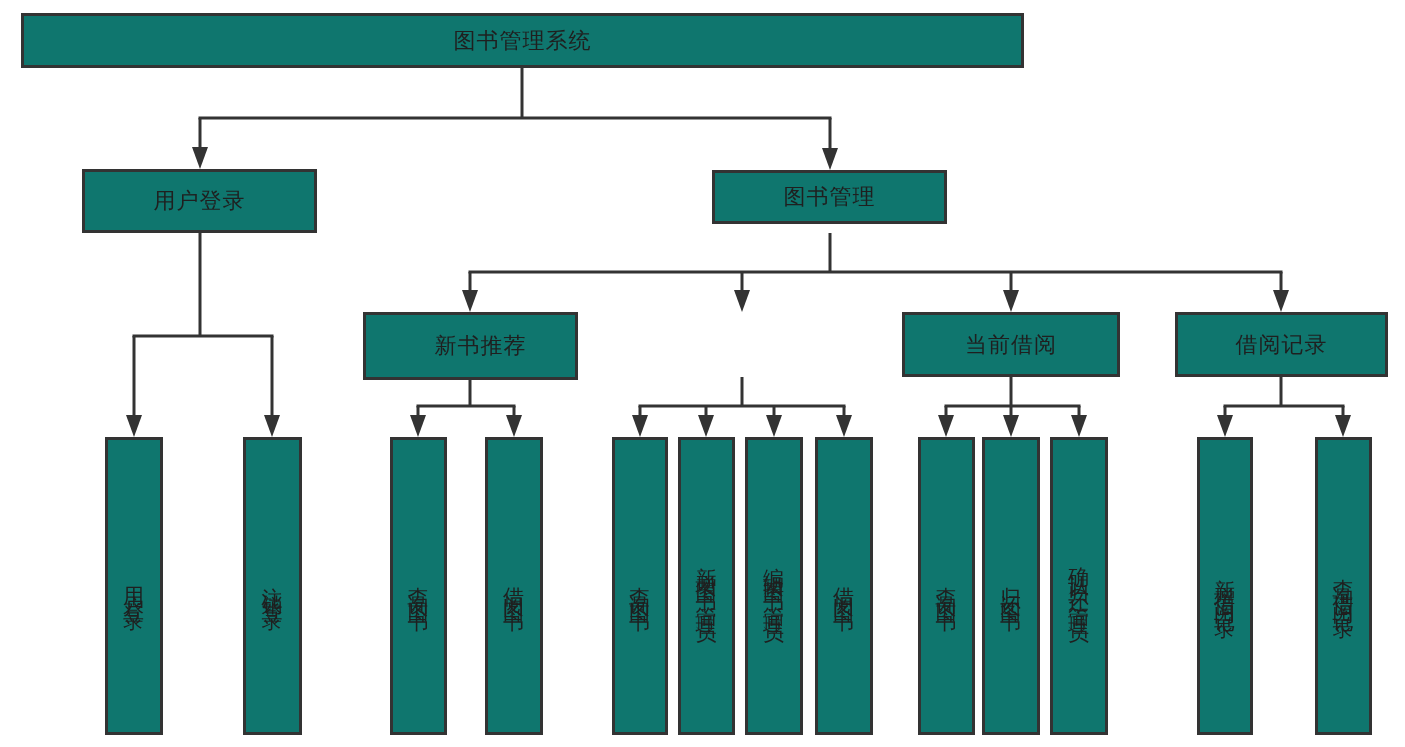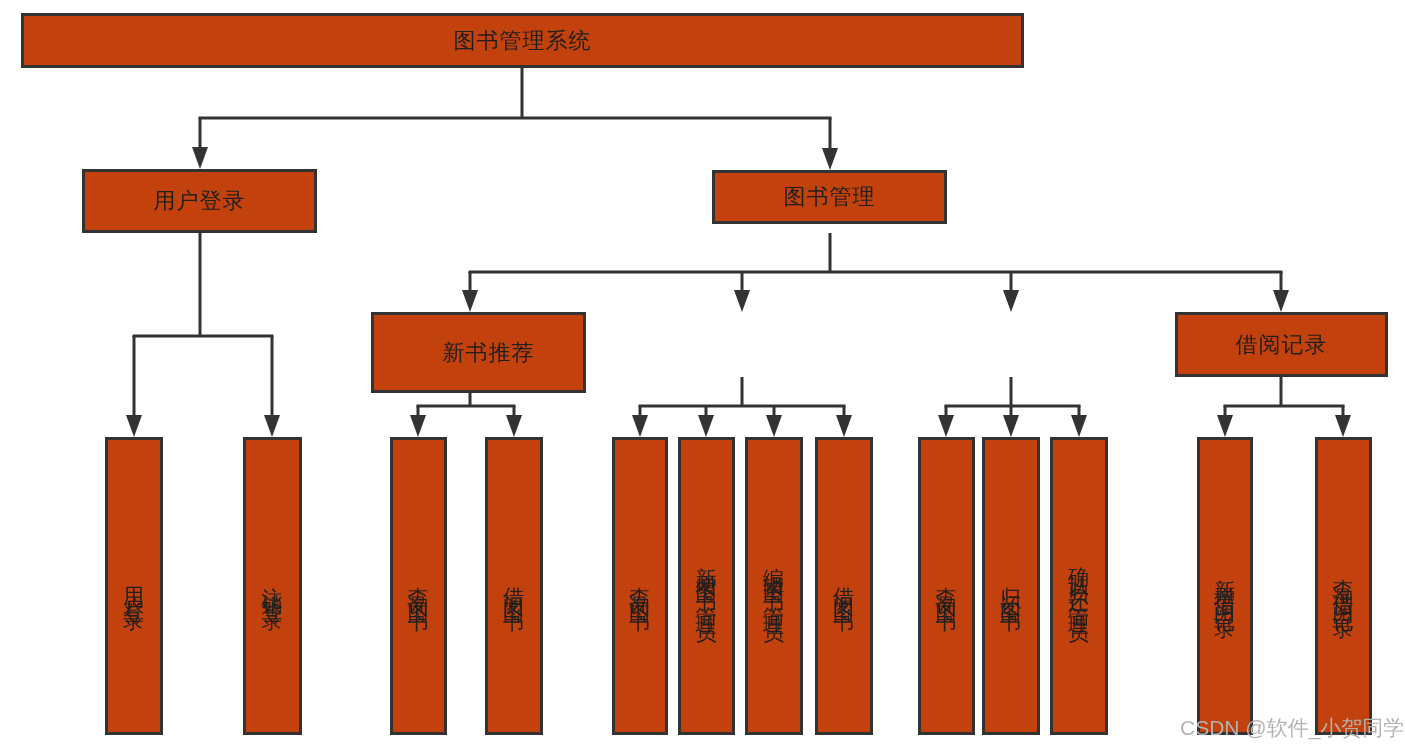--- a/index.html
+++ b/index.html
@@ -16,21 +16,21 @@
   }
   .wires {
     position: absolute;
     left: 0; top: 0;
     width: 1405px; height: 747px;
   }
   .node {
     position: absolute;
     box-sizing: border-box;
     border: 3px solid #333333;
-    background: #c2410c;
+    background: #0f766e;
     display: flex;
     align-items: center;
     justify-content: center;
     color: #1f1f1f;
   }
   .hbox { font-size: 22px; letter-spacing: 1px; }
   .vbox span {
     writing-mode: vertical-rl;
     text-orientation: mixed;
     font-size: 21px;
@@ -120,22 +120,25 @@
     <span>图书管理系统</span>
   </div>
 
   <div class="node hbox" style="left:82px; top:169px; width:235px; height:64px;">
     <span>用户登录</span>
   </div>
   <div class="node hbox" style="left:712px; top:170px; width:235px; height:54px;">
     <span>图书管理</span>
   </div>
 
-  <div class="node hbox" style="left:371px; top:312px; width:215px; height:81px;padding-left:20px;">
+  <div class="node hbox" style="left:363px; top:312px; width:215px; height:68px;padding-left:20px;">
     <span>新书推荐</span>
+  </div>
+  <div class="node hbox" style="left:902px; top:312px; width:218px; height:65px;">
+    <span>当前借阅</span>
   </div>
   <div class="node hbox" style="left:1175px; top:312px; width:213px; height:65px;">
     <span>借阅记录</span>
   </div>
 
   <div class="node vbox" style="left:105px; top:437px; width:58px; height:298px;">
     <span>用户登录</span>
   </div>
   <div class="node vbox" style="left:243px; top:437px; width:59px; height:298px;">
     <span>注销登录</span>
@@ -171,15 +174,14 @@
     <span>确认归还（管理员）</span>
   </div>
 
   <div class="node vbox" style="left:1197px; top:437px; width:56px; height:298px;">
     <span>新增借阅记录</span>
   </div>
   <div class="node vbox" style="left:1315px; top:437px; width:57px; height:298px;">
     <span>查询借阅记录</span>
   </div>
 
-  <div class="watermark">CSDN @软件_小贺同学</div>
 
 </div>
 
 </body></html>

